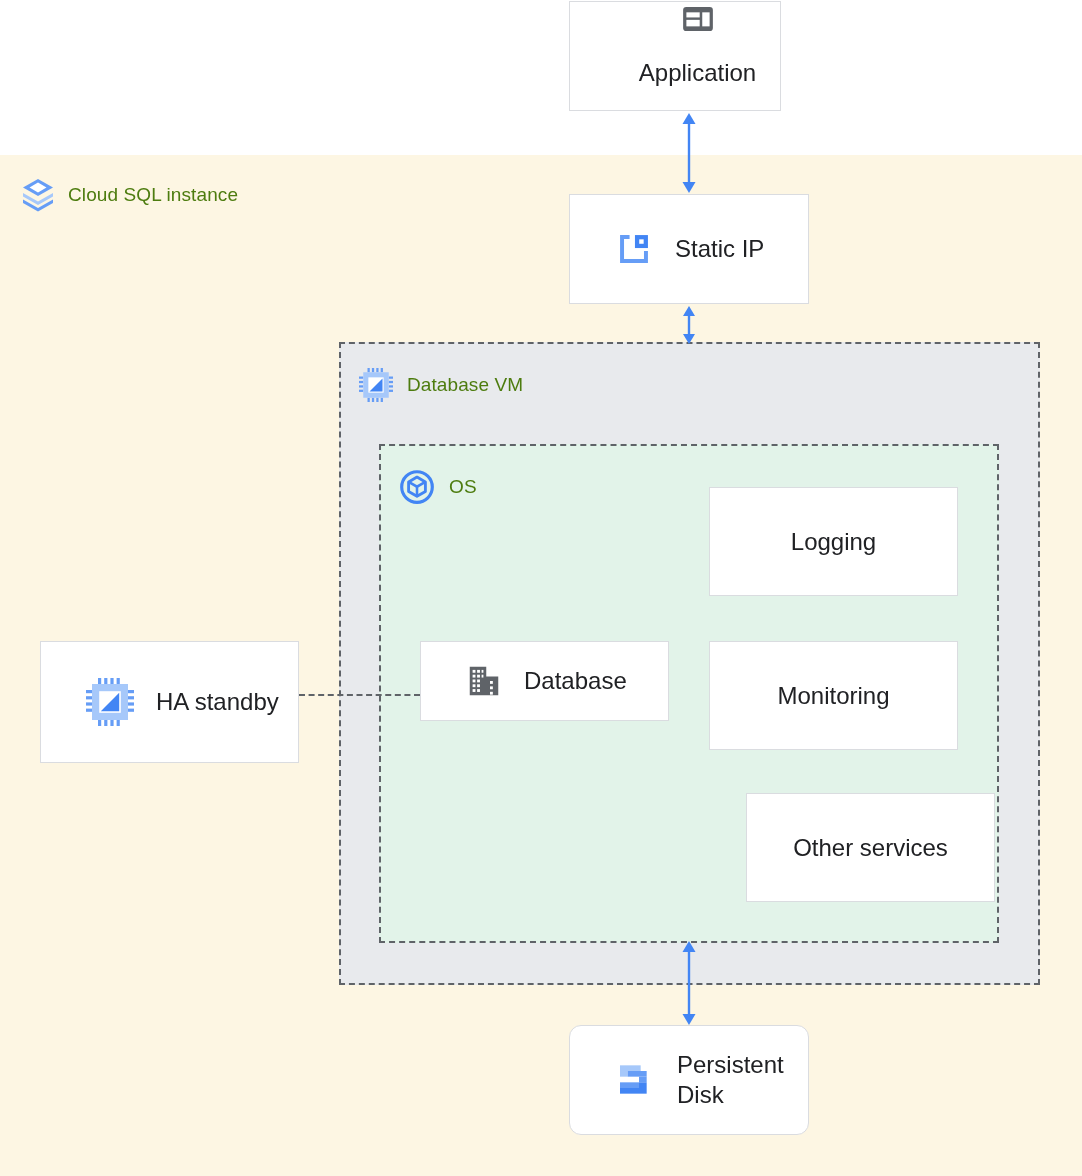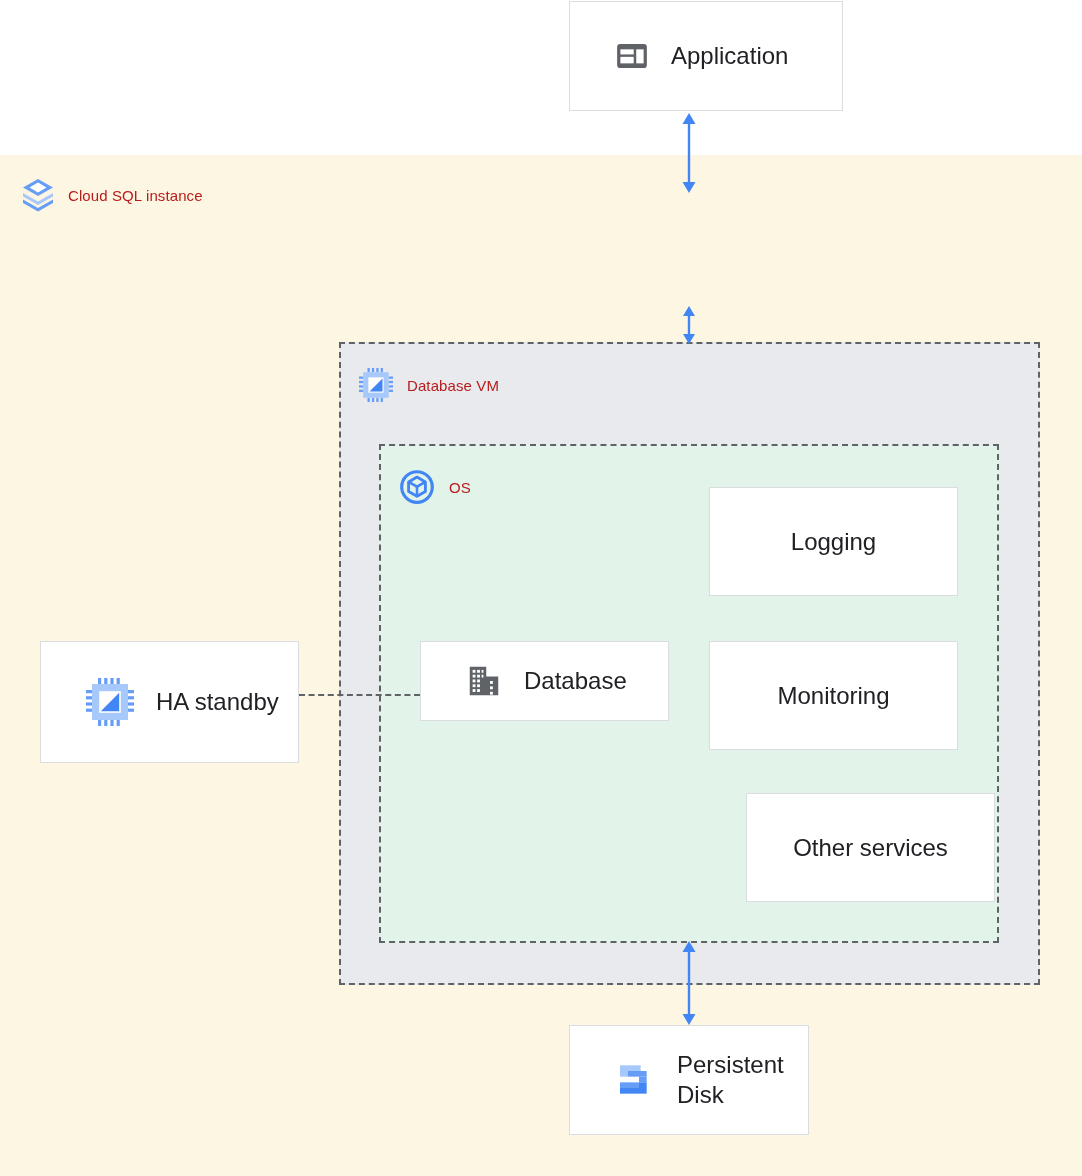--- a/index.html
+++ b/index.html
@@ -30,22 +30,22 @@
     height: 1021px;
     background: #fdf6e3;
   }
   .region-label {
     position: absolute;
     display: flex;
     align-items: center;
     gap: 14px;
   }
   .region-label .region-text {
-    font-size: 15px;
-    color: #b91c1c;
+    font-size: 19px;
+    color: #4d7c0f;
     letter-spacing: .1px;
     white-space: nowrap;
   }
 
   
   .region-vm {
     position: absolute;
     left: 339px;
     top: 342px;
     width: 701px;
@@ -98,28 +98,28 @@
   
   .arrow {
     position: absolute;
   }
   .conn-dashed {
     position: absolute;
     border-top: 2px dashed #5f6368;
   }
 
   
-  #node-application { left: 569px; top: 1px;    width: 274px; height: 110px; }
+  #node-application { left: 569px; top: 1px;    width: 212px; height: 110px; flex-direction: column; }
   #node-staticip    { left: 569px; top: 194px;  width: 240px; height: 110px; }
   #node-hastandby   { left: 40px;  top: 641px;  width: 259px; height: 122px; }
   #node-database    { left: 420px; top: 641px;  width: 249px; height: 80px; }
   #node-logging     { left: 709px; top: 487px;  width: 249px; height: 109px; }
   #node-monitoring  { left: 709px; top: 641px;  width: 249px; height: 109px; }
   #node-other       { left: 709px; top: 793px;  width: 249px; height: 109px; margin-left: 37px; }
-  #node-persistent  { left: 569px; top: 1025px; width: 240px; height: 110px; }
+  #node-persistent  { left: 569px; top: 1025px; width: 240px; height: 110px; border-radius: 12px; }
 
   #label-cloudsql  { left: 22px;  top: 178px; }
   #label-vm        { left: 359px; top: 368px; }
   #label-os        { left: 399px; top: 469px; }
 
   #arrow-app-staticip  { left: 674px; top: 112px; }
   #arrow-staticip-vm   { left: 674px; top: 305px; }
   #arrow-os-disk       { left: 674px; top: 940px; }
   #conn-ha-db          { left: 299px; top: 694px; width: 121px; }
 </style>
@@ -200,20 +200,30 @@
   </div>
 
   <div class="arrow" id="arrow-app-staticip">
     <svg width="30" height="82" viewBox="0 0 30 82" xmlns="http://www.w3.org/2000/svg">
       <line x1="15" y1="8" x2="15" y2="74" stroke="#4285f4" stroke-width="2.4"></line>
       <polygon points="15,1 21.5,12 8.5,12" fill="#4285f4"></polygon>
       <polygon points="15,81 21.5,70 8.5,70" fill="#4285f4"></polygon>
     </svg>
   </div>
 
+  <div class="node has-icon" id="node-staticip">
+    <span class="icon">
+      <svg width="38" height="38" viewBox="0 0 24 24" xmlns="http://www.w3.org/2000/svg">
+        <path d="M3.2 3.2 L9.2 3.2 L9.2 5.7 L5.7 5.7 L5.7 18.3 L18.3 18.3 L18.3 13.2 L20.8 13.2 L20.8 20.8 L3.2 20.8 Z" fill="#669df6"></path>
+        <rect x="12.6" y="3.2" width="8.2" height="8.2" fill="#4285f4"></rect>
+        <rect x="15.3" y="5.9" width="2.8" height="2.8" fill="#ffffff"></rect>
+      </svg>
+    </span>
+    <span class="node-label">Static IP</span>
+  </div>
 
   <div class="arrow" id="arrow-staticip-vm">
     <svg width="30" height="40" viewBox="0 0 30 40" xmlns="http://www.w3.org/2000/svg">
       <line x1="15" y1="7" x2="15" y2="33" stroke="#4285f4" stroke-width="2.4"></line>
       <polygon points="15,1 21,11 9,11" fill="#4285f4"></polygon>
       <polygon points="15,39 21,29 9,29" fill="#4285f4"></polygon>
     </svg>
   </div>
 
   <div class="node has-icon" id="node-hastandby">

